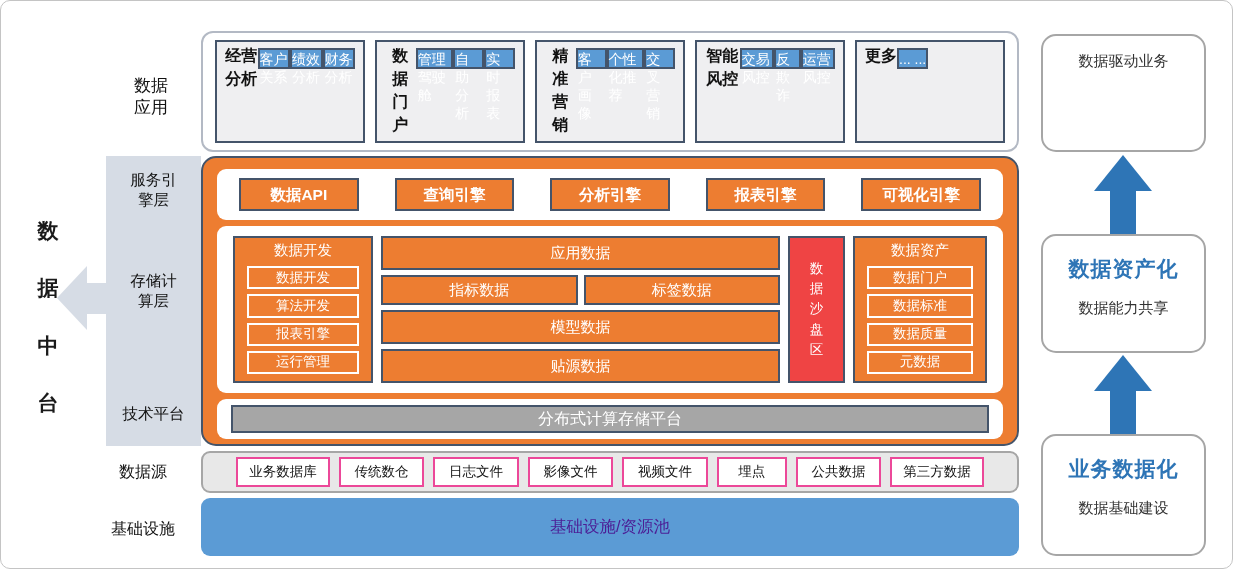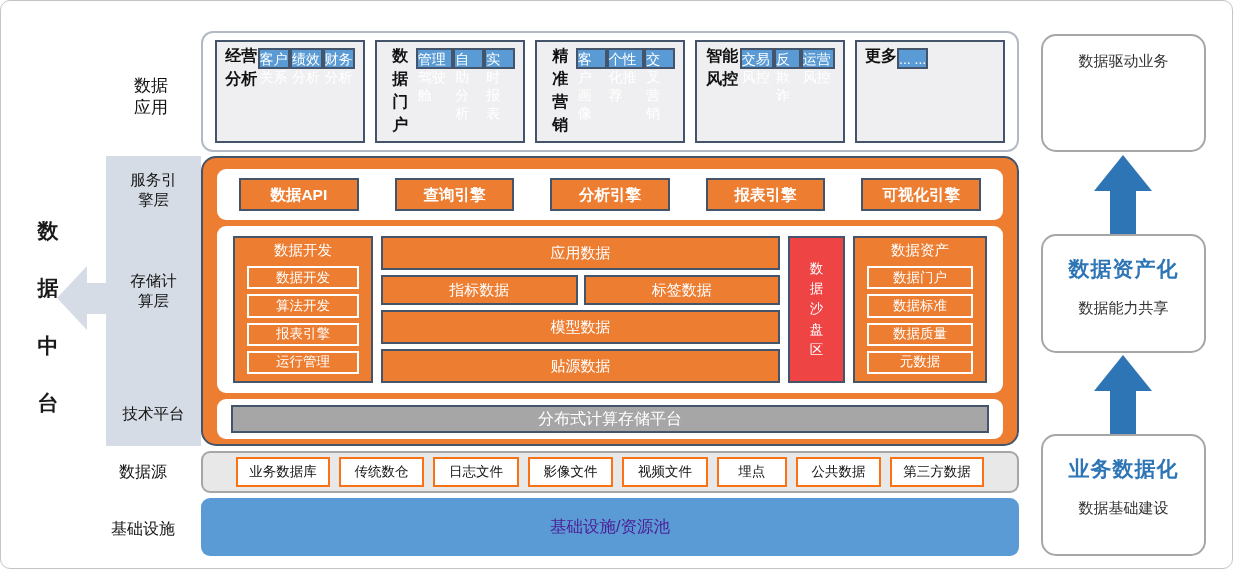--- a/index.html
+++ b/index.html
@@ -38,21 +38,21 @@
   #sandbox{width:57px;background:#ef4444;border:2px solid #44546a;color:#fff;display:flex;align-items:center;justify-content:center;box-sizing:border-box;}
   #sandbox-text{width:15px;font-size:13.5px;line-height:1.5;text-align:center;word-break:break-all;}
   #asset-col{width:134px;}
   #platform-panel{top:241px;height:40px;padding:6px 14px;}
   #platform-bar{width:100%;height:100%;background:#a6a6a6;border:2px solid #44546a;color:#fff;font-size:16px;display:flex;align-items:center;justify-content:center;box-sizing:border-box;}
 
   
   #datasource-label{position:absolute;left:118px;top:461px;font-size:16px;color:#111;}
   #infra-label{position:absolute;left:110px;top:518px;font-size:16px;color:#111;}
   #datasources{position:absolute;left:200px;top:450px;width:818px;height:42px;background:#e8e8e8;border:2px solid #a6a6a6;border-radius:9px;box-sizing:border-box;display:flex;align-items:center;gap:9px;padding:0 33px;}
-  .ds-box{flex:1 1 auto;min-width:70px;height:30px;background:#fff;border:2px solid #f97316;color:#111;font-size:13.5px;display:flex;align-items:center;justify-content:center;box-sizing:border-box;white-space:nowrap;padding:0 24px;}
+  .ds-box{flex:1 1 auto;min-width:70px;height:30px;background:#fff;border:2px solid #ec4899;color:#111;font-size:13.5px;display:flex;align-items:center;justify-content:center;box-sizing:border-box;white-space:nowrap;padding:0 24px;}
   #infra-bar{position:absolute;left:200px;top:497px;width:818px;height:58px;background:#5b9bd5;border-radius:9px;color:#4c1d95;font-size:16.5px;display:flex;align-items:center;justify-content:center;}
 
   
   .chain-box{position:absolute;left:1040px;width:165px;background:#fff;border:2px solid #a6a6a6;border-radius:15px;text-align:center;box-sizing:border-box;}
   #chain-box-0{top:33px;height:118px;}
   #chain-box-1{top:233px;height:119px;}
   #chain-box-2{top:433px;height:122px;}
   .chain-title{margin-top:19px;font-size:21px;font-weight:bold;color:#2e75b6;letter-spacing:1px;}
   .chain-sub{margin-top:16px;font-size:15px;color:#333;}
   .up-arrow-head{position:absolute;left:1093px;width:0;height:0;border-left:29px solid transparent;border-right:29px solid transparent;border-bottom:36px solid #2e75b6;}

